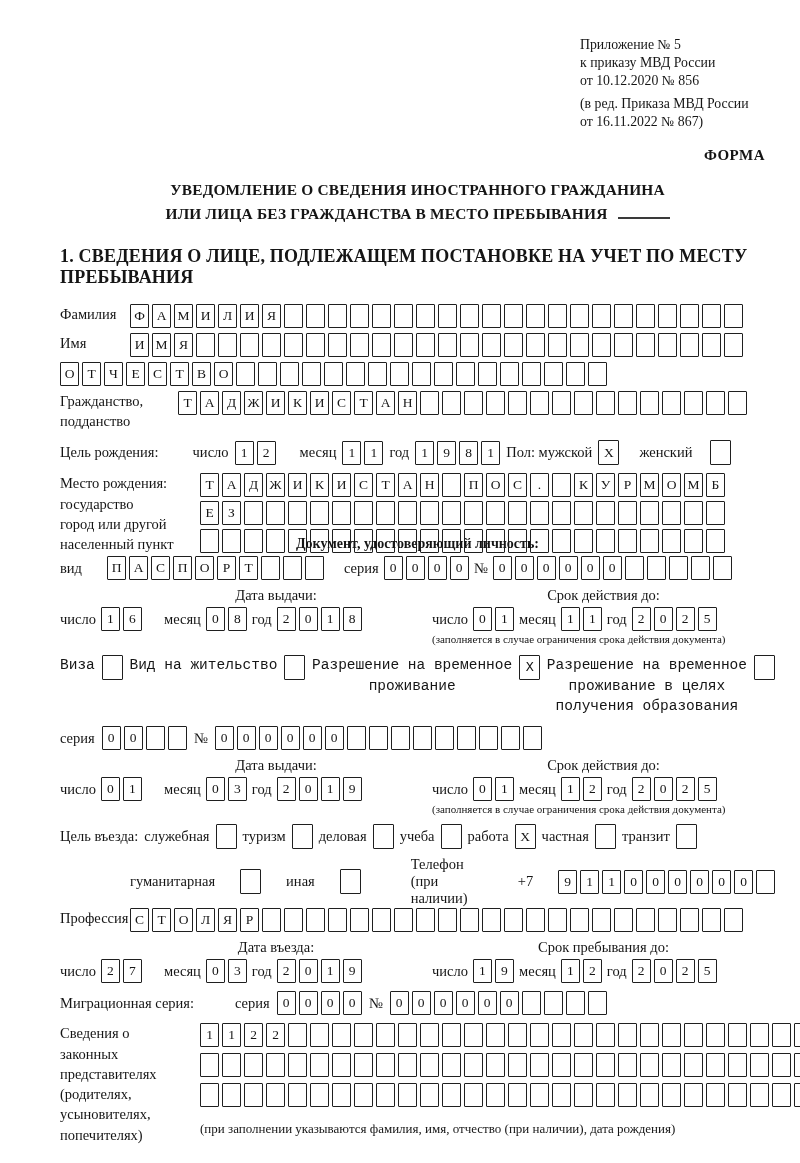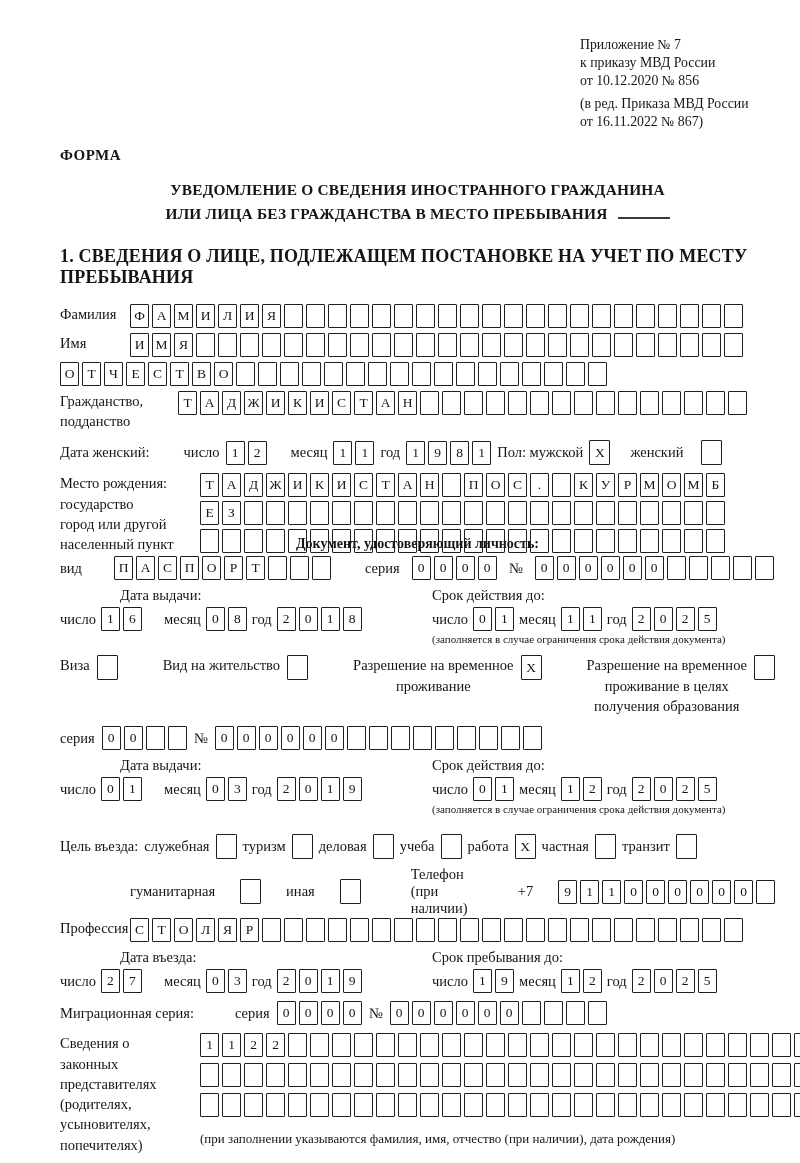--- a/index.html
+++ b/index.html
@@ -4,21 +4,21 @@
 <style>
   html,body{margin:0;padding:0;background:#fff;}
   .page{
     width:800px;height:1163px;background:#ffffff;color:#151515;
     font-family:"Liberation Serif","DejaVu Serif",serif;font-size:14.5px;
     box-sizing:border-box;padding:36px 25px 10px 60px;position:relative;overflow:hidden;
   }
   
   .hdr-block{width:185px;margin-left:auto;margin-right:10px;line-height:1.32;font-size:13.8px;}
   .hdr-block .gap{height:4px;}
-  .forma{font-weight:bold;margin:16px 10px 0 0;font-size:15px;letter-spacing:.5px;}
+  .forma{font-weight:bold;text-align:right;margin:16px 10px 0 0;font-size:15px;letter-spacing:.5px;}
   
   .title{font-weight:bold;text-align:center;font-size:15.4px;line-height:1.55;margin-top:14px;letter-spacing:.2px;}
   .uline{display:inline-block;width:52px;border-bottom:2px solid #3a3a3a;height:13px;margin-left:10px;}
   .sec-head{font-weight:bold;font-size:18px;margin-top:20px;letter-spacing:.2px;}
   
   .r{display:flex;align-items:flex-start;margin-top:5px;}
   .rc{display:flex;align-items:center;}
   .lbl{flex:0 0 auto;line-height:1.4;}
   .cells{display:flex;gap:3px;flex:0 0 auto;}
   .cell{
@@ -26,38 +26,38 @@
     display:flex;align-items:center;justify-content:center;font-size:13.5px;border-radius:1px;
   }
   .mrows .cells{margin-bottom:4px;}
   .note{font-size:11px;}
   .center{text-align:center;}
   .bold{font-weight:bold;}
   
   .dcols{display:flex;margin-top:7px;}
   .dcol-l{width:372px;}
   .dcol-r{width:343px;margin-left:auto;}
-  .dhead{margin-bottom:3px;}
+  .dhead{text-align:center;margin-bottom:3px;}
   .dhead-l{padding-left:60px;}
   .num{display:flex;align-items:center;gap:5px;}
   .num .sp{width:12px;}
   
   .vrow{display:flex;align-items:flex-start;margin-top:10px;justify-content:space-between;}
-  .vgroup{display:flex;align-items:flex-start;gap:7px;}
+  .vgroup{display:flex;align-items:flex-start;gap:7px;font-family:Liberation Mono, monospace;}
   .vlabel{line-height:1.4;}
   .vcenter{text-align:center;}
   .chk .cell{width:19px;height:23px;}
 </style>
 </head>
 <body>
 
 <div class="page">
 
   <div class="hdr-block">
-    <div>Приложение № 7</div>
+    <div>Приложение № 5</div>
     <div>к приказу МВД России</div>
     <div>от 10.12.2020 № 856</div>
     <div class="gap"></div>
     <div>(в ред. Приказа МВД России</div>
     <div>от 16.11.2022 № 867)</div>
   </div>
   <div class="forma">ФОРМА</div>
 
   <div class="title">
     <div>УВЕДОМЛЕНИЕ О СВЕДЕНИЯ ИНОСТРАННОГО ГРАЖДАНИНА</div>
@@ -193,21 +193,21 @@
         <span class="cell"></span>
         <span class="cell"></span>
         <span class="cell"></span>
         <span class="cell"></span>
         <span class="cell"></span>
         <span class="cell"></span>
       </div>
   </div>
 
   <div class="rc" style="margin-top:9px;gap:6px">
-    <span>Дата женский:</span>
+    <span>Цель рождения:</span>
     <span style="width:22px"></span>
     <span>число</span>
     <span class="cells">
         <span class="cell">1</span>
         <span class="cell">2</span>
       </span>
     <span style="width:12px"></span>
     <span>месяц</span>
     <span class="cells">
         <span class="cell">1</span>
@@ -316,21 +316,21 @@
           <span class="cell"></span>
           <span class="cell"></span>
           <span class="cell"></span>
           <span class="cell"></span>
         </div>
     </div>
   </div>
 
   <div class="center bold" style="margin-top:-21px;font-size:14px">Документ, удостоверяющий личность:</div>
 
-  <div class="rc" style="margin-top:4px;gap:12px">
+  <div class="rc" style="margin-top:4px;gap:5px">
     <span style="width:42px">вид</span>
     <span class="cells">
         <span class="cell">П</span>
         <span class="cell">А</span>
         <span class="cell">С</span>
         <span class="cell">П</span>
         <span class="cell">О</span>
         <span class="cell">Р</span>
         <span class="cell">Т</span>
         <span class="cell"></span>
@@ -515,21 +515,21 @@
             <span class="cell">2</span>
             <span class="cell">0</span>
             <span class="cell">2</span>
             <span class="cell">5</span>
           </span>
       </div>
       <div class="note" style="margin-top:2px">(заполняется в случае ограничения срока действия документа)</div>
     </div>
   </div>
 
-  <div class="rc" style="margin-top:19px;gap:6px">
+  <div class="rc" style="margin-top:9px;gap:6px">
     <span>Цель въезда:</span>
     <span>служебная</span>
     <span class="cells chk">
         <span class="cell"></span>
       </span>
     <span>туризм</span>
     <span class="cells chk">
         <span class="cell"></span>
       </span>
     <span>деловая</span>

